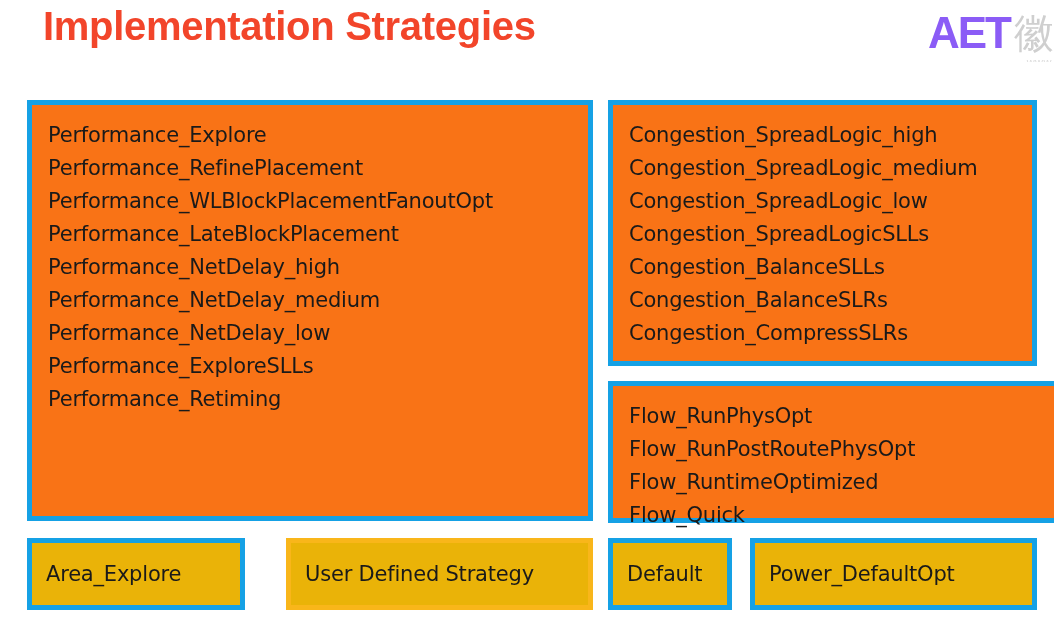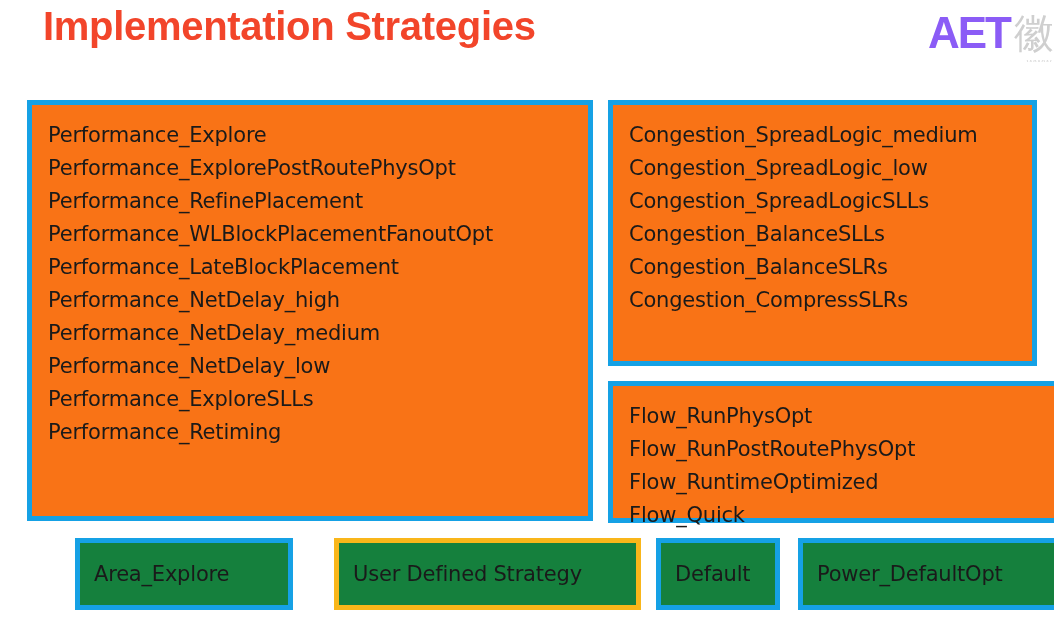--- a/index.html
+++ b/index.html
@@ -89,25 +89,24 @@
     letter-spacing: -0.2px;
   }
 
   
   #box-performance { left: 27px;  top: 100px; width: 566px; height: 421px; }
   #box-congestion  { left: 608px; top: 100px; width: 429px; height: 266px; }
   #box-flow        { left: 608px; top: 381px; width: 517px; height: 142px; }
 
   .chip {
     position: absolute;
-    background: #15803d;
+    background: #eab308;
     box-sizing: border-box;
     display: flex;
     align-items: center;
-    margin-left: 48px;
   }
   .chip .chip-label {
     font-family: "DejaVu Sans", sans-serif;
     font-size: 21px;
     color: #1a1a1a;
     white-space: nowrap;
     padding-left: 14px;
     letter-spacing: -0.2px;
   }
   #chip-area      { left: 27px;  top: 538px; width: 218px; height: 72px; }
@@ -122,34 +121,34 @@
 
 <div id="brand-logo">
   <span class="logo-text">AET</span>
   <span class="logo-cjk">徽</span>
   <span class="logo-url">www</span>
 </div>
 
 <div class="box blue" id="box-performance">
   <div class="item-list">
     <div class="item">Performance_Explore</div>
-    <div class="item">Performance_ExplorePostRoutePhysOpt</div>
     <div class="item">Performance_RefinePlacement</div>
     <div class="item">Performance_WLBlockPlacementFanoutOpt</div>
     <div class="item">Performance_LateBlockPlacement</div>
     <div class="item">Performance_NetDelay_high</div>
     <div class="item">Performance_NetDelay_medium</div>
     <div class="item">Performance_NetDelay_low</div>
     <div class="item">Performance_ExploreSLLs</div>
     <div class="item">Performance_Retiming</div>
   </div>
 </div>
 
 <div class="box blue" id="box-congestion">
   <div class="item-list">
+    <div class="item">Congestion_SpreadLogic_high</div>
     <div class="item">Congestion_SpreadLogic_medium</div>
     <div class="item">Congestion_SpreadLogic_low</div>
     <div class="item">Congestion_SpreadLogicSLLs</div>
     <div class="item">Congestion_BalanceSLLs</div>
     <div class="item">Congestion_BalanceSLRs</div>
     <div class="item">Congestion_CompressSLRs</div>
   </div>
 </div>
 
 <div class="box blue" id="box-flow">

